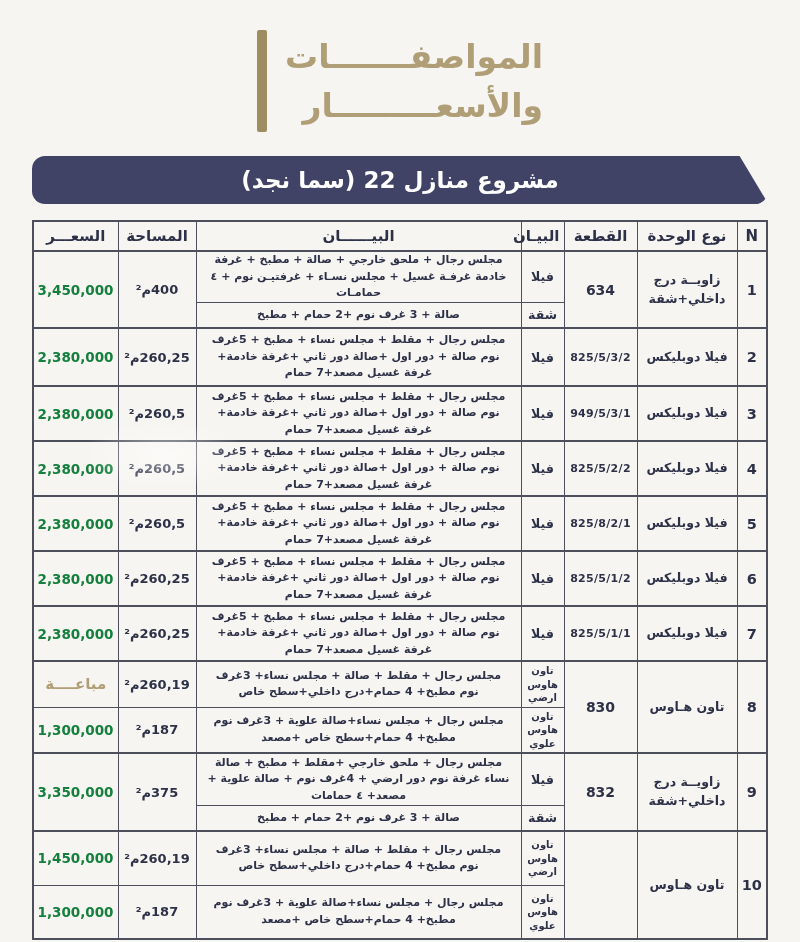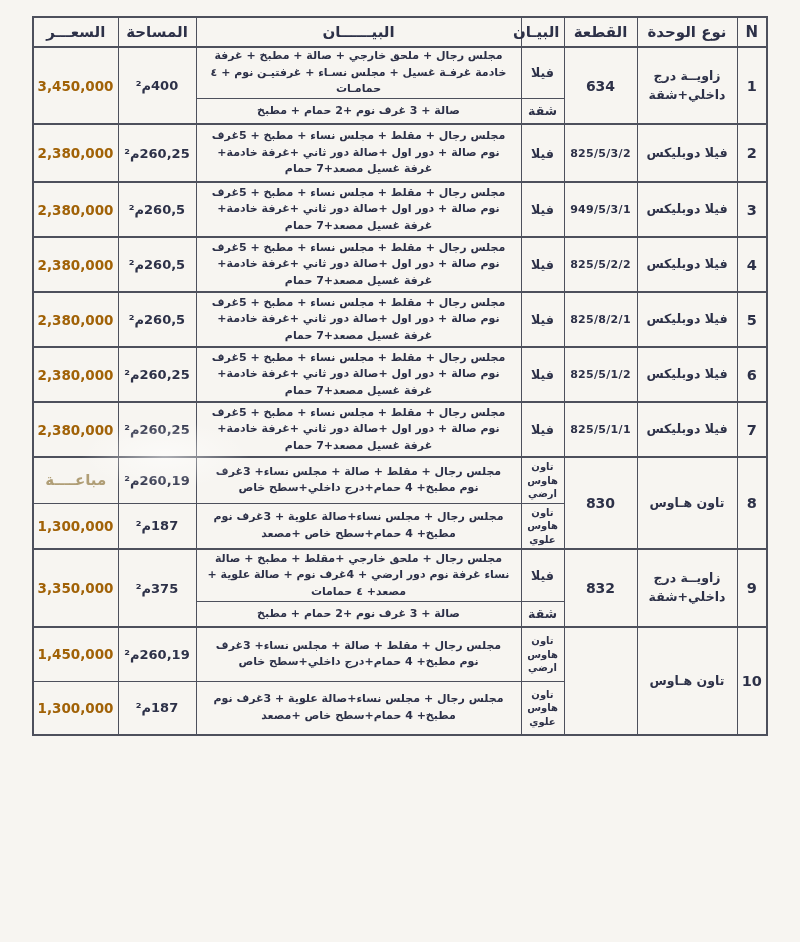--- a/index.html
+++ b/index.html
@@ -28,33 +28,43 @@
   thead th { font-size:15px; font-weight:bold; }
   tr.group-start td { border-top:2.5px solid #45485261; border-top-color:var(--border,#4d505c); }
   td.n-cell { font-size:14.5px; font-weight:bold; }
   td.unit-cell { font-size:12.5px; font-weight:bold; line-height:1.5; padding:2px 6px; }
   td.plot-cell { font-size:14px; font-weight:bold; }
   td.plot-cell.plot-long { font-size:11px; letter-spacing:0.3px; }
   td.kind-cell { font-size:12.5px; font-weight:bold; }
   td.kind-cell.kind-small { font-size:10px; line-height:1.35; padding:2px 1px; }
   td.desc-cell { font-size:11px; font-weight:bold; line-height:1.5; padding:0 10px; }
   td.area-cell { font-size:13px; font-weight:bold; white-space:nowrap; }
-  td.price-cell { font-size:13.5px; font-weight:bold; color:#a16207; }
+  td.price-cell { font-size:13.5px; font-weight:bold; color:#15803d; }
   td.price-cell.sold { color:var(--sold,#b09e76); font-size:15px; letter-spacing:1px; }
 
   
   .watermark { position:absolute; top:420px; left:80px; width:170px; height:70px; pointer-events:none;
                background:radial-gradient(ellipse at center, rgba(255,255,255,0.55) 0%, rgba(255,255,255,0) 70%); }
 </style>
 </head>
 <body>
 
 <div class="page" style="--gold: #b09e76; --gold-bar: #9d8d60; --banner-navy: #404266; --ink: #2d3148; --border: #4d505c; --sold: #b09e76; --page-bg: #f7f5f1;">
 
-
+  <header class="title-block">
+    <div class="title-text">
+      <div>المواصفـــــــات</div>
+      <div>والأسعـــــــــار</div>
+    </div>
+    <div class="gold-bar"></div>
+  </header>
+
+  <div class="banner">
+    <span>مشروع منازل 22 (سما نجد)</span>
+  </div>
 
   <table>
     <colgroup>
       <col style="width:30px">
         <col style="width:100px">
         <col style="width:73px">
         <col style="width:43px">
       <col style="width:325px">
         <col style="width:78px">
         <col style="width:85px">

